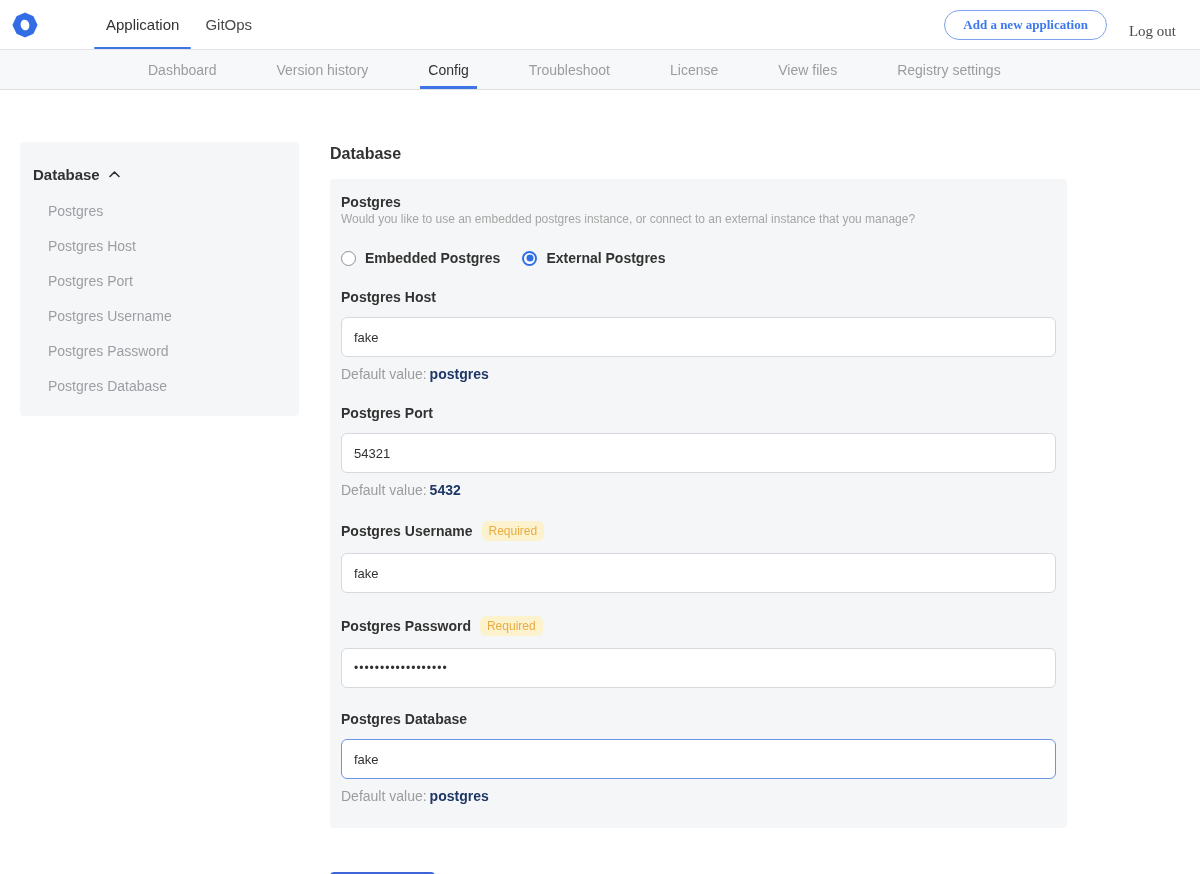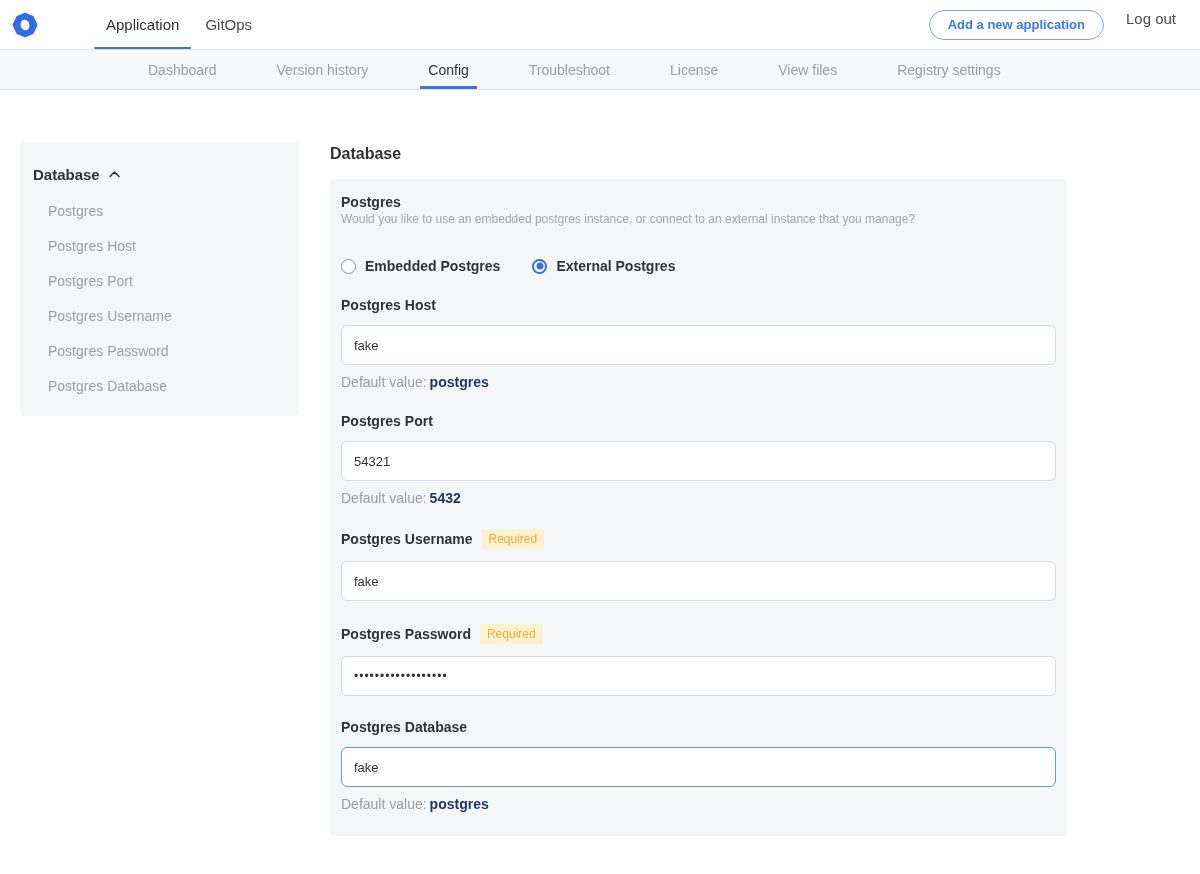--- a/index.html
+++ b/index.html
@@ -15,21 +15,21 @@
   .top-tabs { display: flex; align-items: stretch; height: 100%; margin-left: 34px; gap: 26px; }
   .top-tab {
     position: relative; display: flex; align-items: center;
     font-size: 15px; color: #4a4a4a; cursor: pointer;
   }
   .top-tab.active { color: #323232; font-weight: 400; }
   .top-tab.active::after {
     content: ""; position: absolute; left: -12px; right: -12px; bottom: 0;
     height: 2px; background: #3f74e8; border-radius: 1px;
   }
-  .topnav-right { margin-left: auto; display: flex; align-items: flex-start; gap: 22px; }
+  .topnav-right { margin-left: auto; display: flex; align-items: flex-end; gap: 22px; font-family: Liberation Serif, serif; }
   .pill-btn {
     height: 30px; padding: 0 18px; border-radius: 16px;
     border: 1px solid #7fa3ee; background: #fff; color: #3c78ee;
     font-size: 13px; font-weight: bold; font-family: inherit; cursor: pointer;
   }
   .logout { font-size: 15px; color: #4a4a4a; cursor: pointer; }
 
   
   .subnav {
     height: 40px; background: #f7f8f9; border-bottom: 1px solid #dfe1e3;
@@ -65,40 +65,40 @@
   .side-item:last-child { margin-bottom: 0; }
 
   .content { width: 737px; margin-left: 31px; }
   .page-title { font-size: 16px; font-weight: bold; color: #323232; margin: 3px 0 16px 0; }
 
   .panel { background: #f5f6f7; border-radius: 4px; padding: 15px 11px 24px 11px; }
 
   .group-name { font-size: 14px; font-weight: bold; color: #323232; }
   .group-desc { font-size: 12px; color: #a5a5a5; line-height: 19px; }
 
-  .radio-row { display: flex; align-items: center; gap: 32px; margin-top: 29px; }
+  .radio-row { display: flex; align-items: center; gap: 22px; margin-top: 21px; }
   .radio-option { display: flex; align-items: center; gap: 9px; cursor: pointer; }
   .radio-label { font-size: 14px; font-weight: bold; color: #323232; }
   .radio {
     width: 15px; height: 15px; border-radius: 50%;
     border: 1.5px solid #8d9094; background: #fff; flex: 0 0 auto; position: relative;
   }
   .radio.checked { border: 2px solid #2f6fe4; }
   .radio.checked::after {
     content: ""; position: absolute; left: 50%; top: 50%;
     width: 7px; height: 7px; border-radius: 50%; background: #2f6fe4;
     transform: translate(-50%, -50%);
   }
 
   .field { margin-top: 23px; }
   .field-label-row { display: flex; align-items: center; gap: 9px; }
   .field-label { font-size: 14px; font-weight: bold; color: #323232; }
   .badge {
     background: #fdf2ce; color: #e8ac40; font-size: 12px;
-    padding: 3px 7px; border-radius: 0;
+    padding: 3px 7px; border-radius: 6px;
   }
   .text-input {
     display: block; width: 100%; height: 40px; margin-top: 12px;
     border: 1px solid #d6d9dd; border-radius: 6px; background: #fff;
     padding: 0 12px; font-size: 13px; color: #323232; font-family: inherit;
     outline: none;
   }
   .text-input.focused { border-color: #6b93e8; }
   .text-input.password { letter-spacing: 1px; font-size: 12px; }
   .helper { margin-top: 9px; font-size: 14px; color: #9a9da0; }

